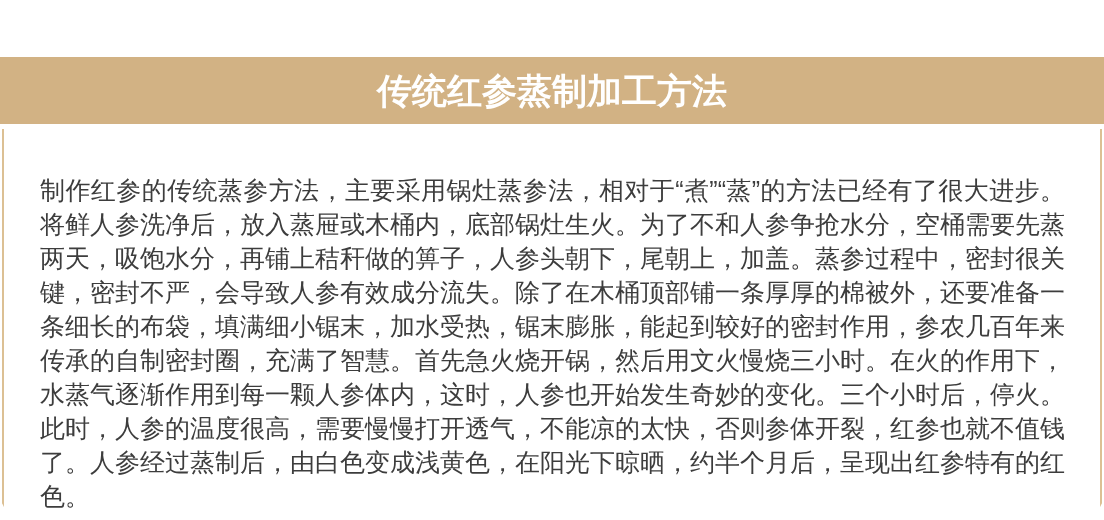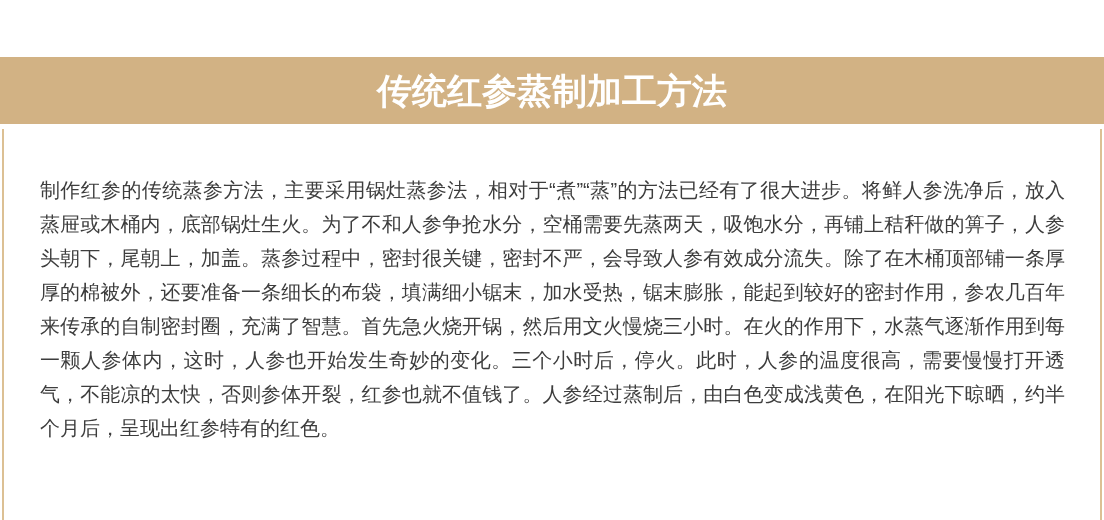--- a/index.html
+++ b/index.html
@@ -3,20 +3,21 @@
 <meta charset="utf-8">
 <style>
   html, body { margin: 0; padding: 0; }
   .page {
     position: relative;
     width: 1104px;
     height: 520px;
     background: #ffffff;
     overflow: hidden;
     font-family: "Liberation Sans", sans-serif;
+    border-radius: 27px;
   }
   .banner {
     position: absolute;
     top: 57px;
     left: 0;
     width: 100%;
     height: 67px;
     background: #d2b284;
     display: flex;
     align-items: center;
@@ -38,21 +39,21 @@
     right: 2px;
     bottom: -10px; 
     border-left: 2px solid #dcc094;
     border-right: 2px solid #dcc094;
     box-sizing: border-box;
     padding: 44px 35px 0 36px;
     background: #ffffff;
   }
   .article-paragraph {
     margin: 0;
-    font-size: 20px;
+    font-size: 25px;
     line-height: 34px;
     color: #3d3d3d;
     text-align: justify;
     text-justify: inter-ideograph;
     word-break: break-all;
   }
 </style>
 </head>
 <body>
 

